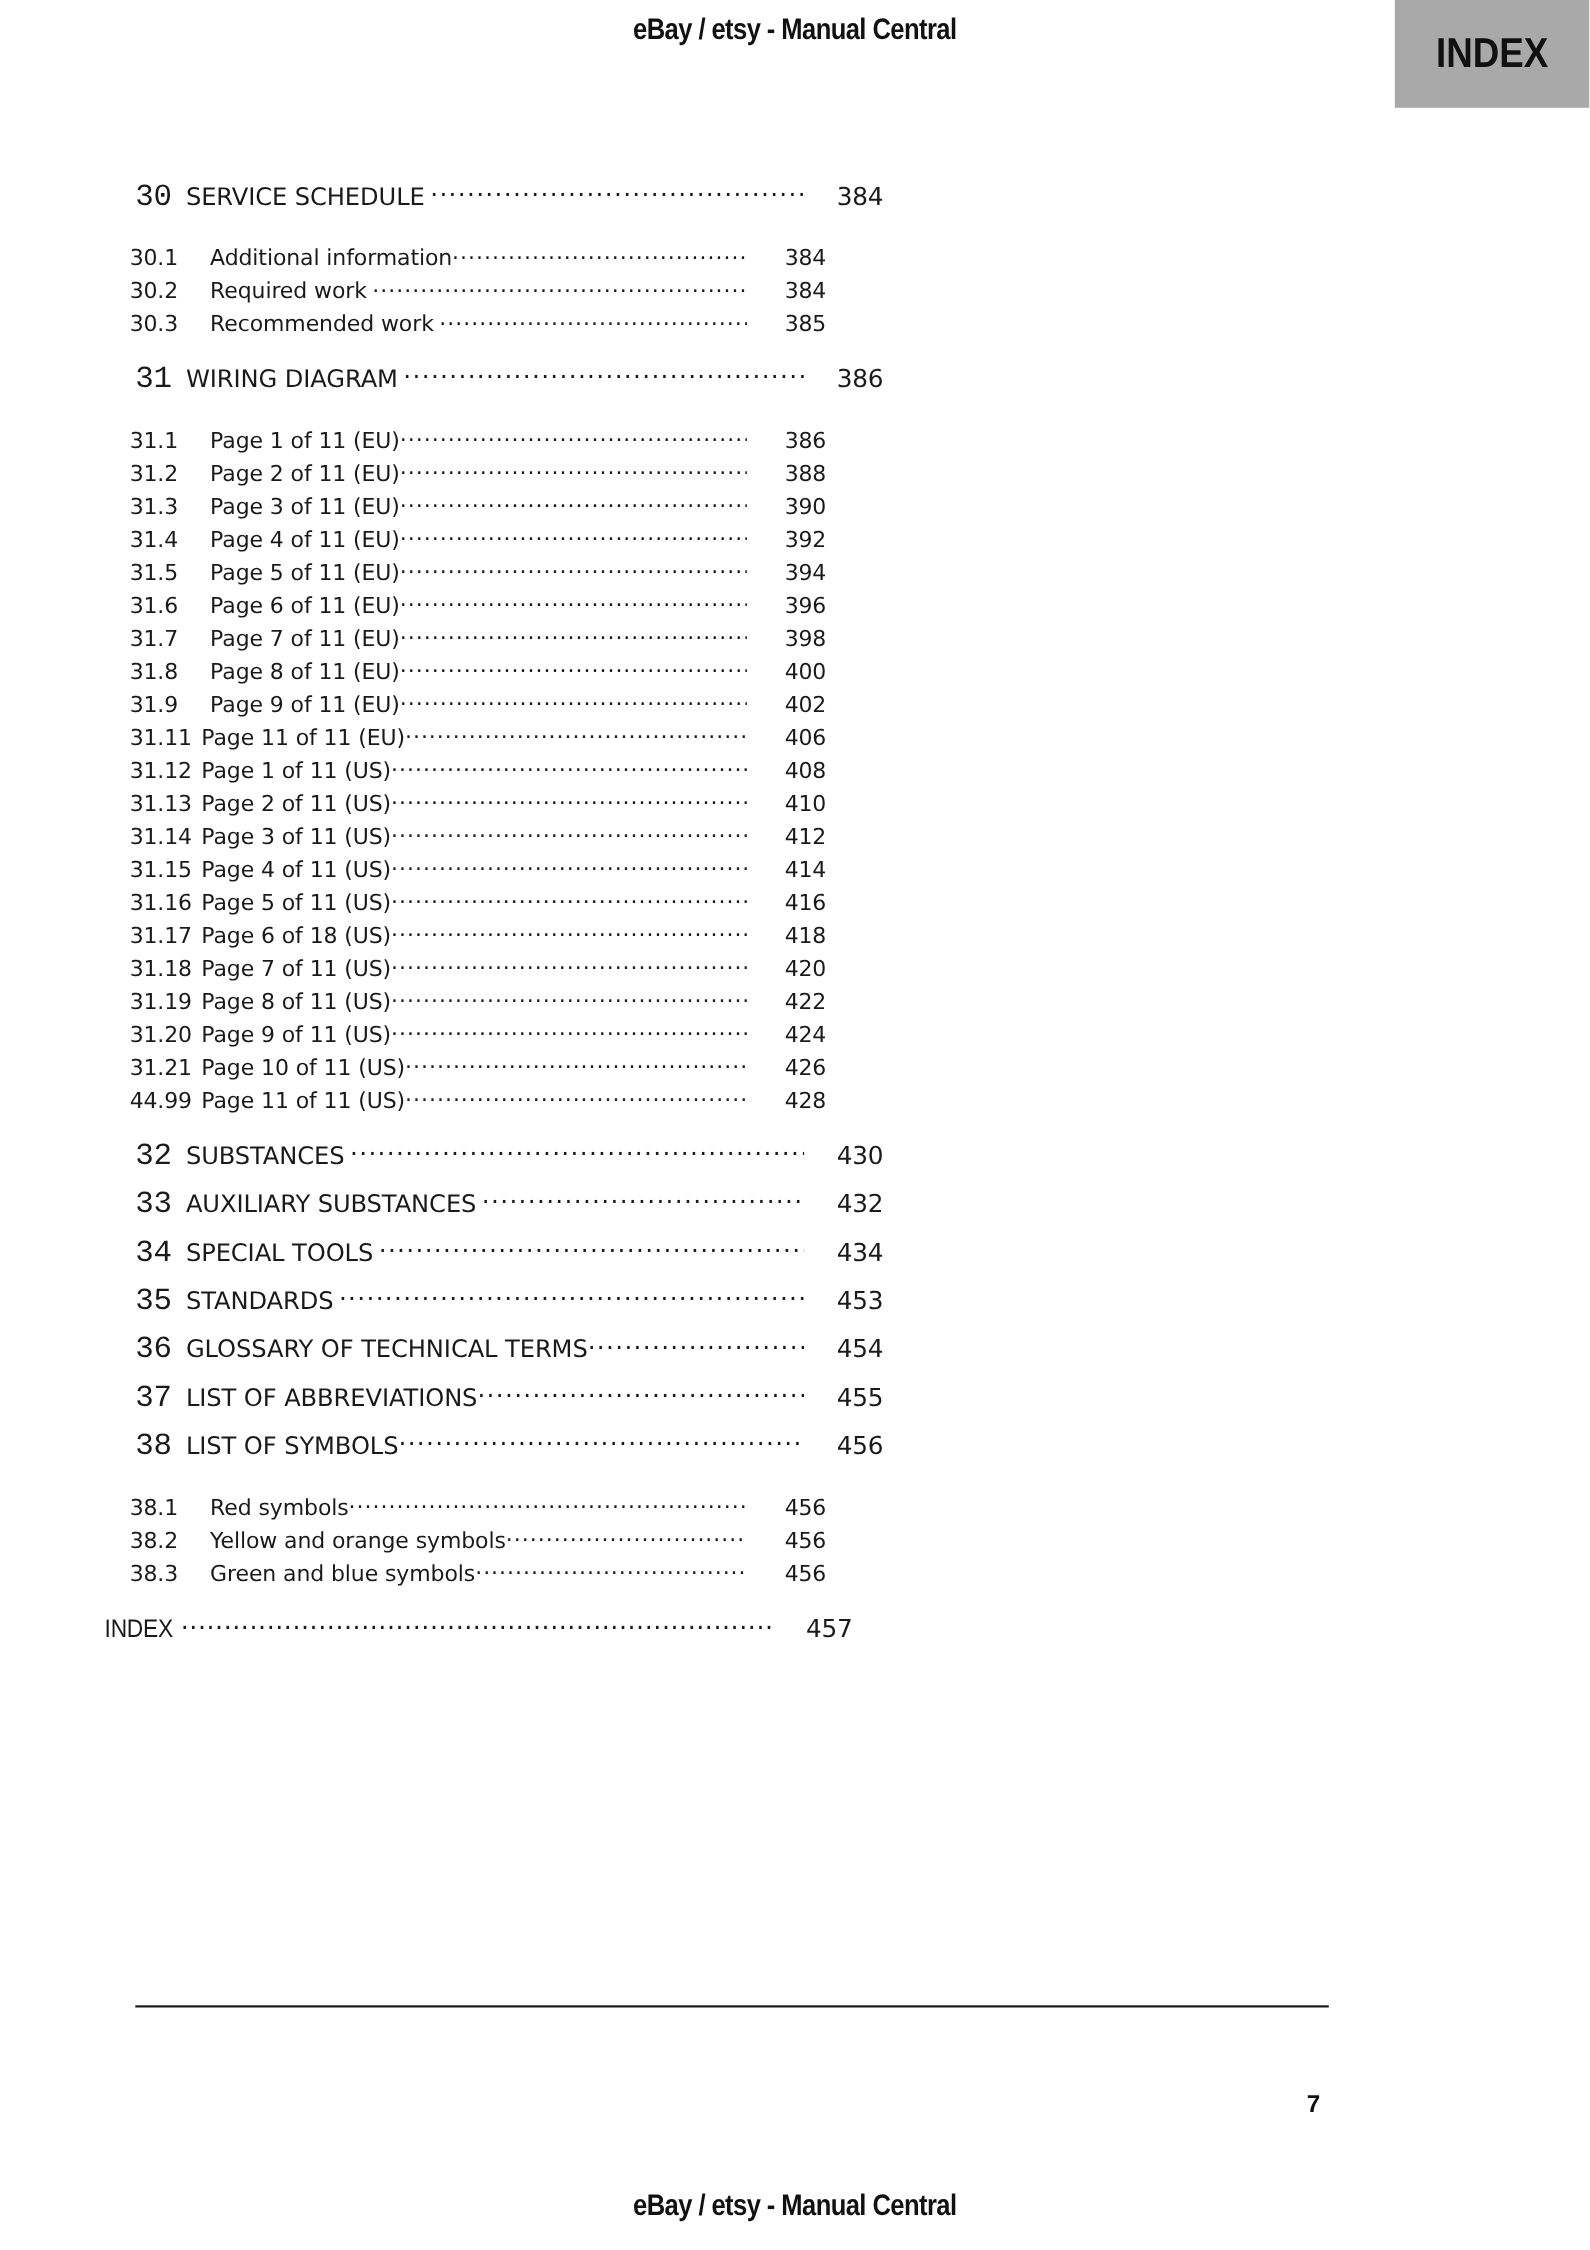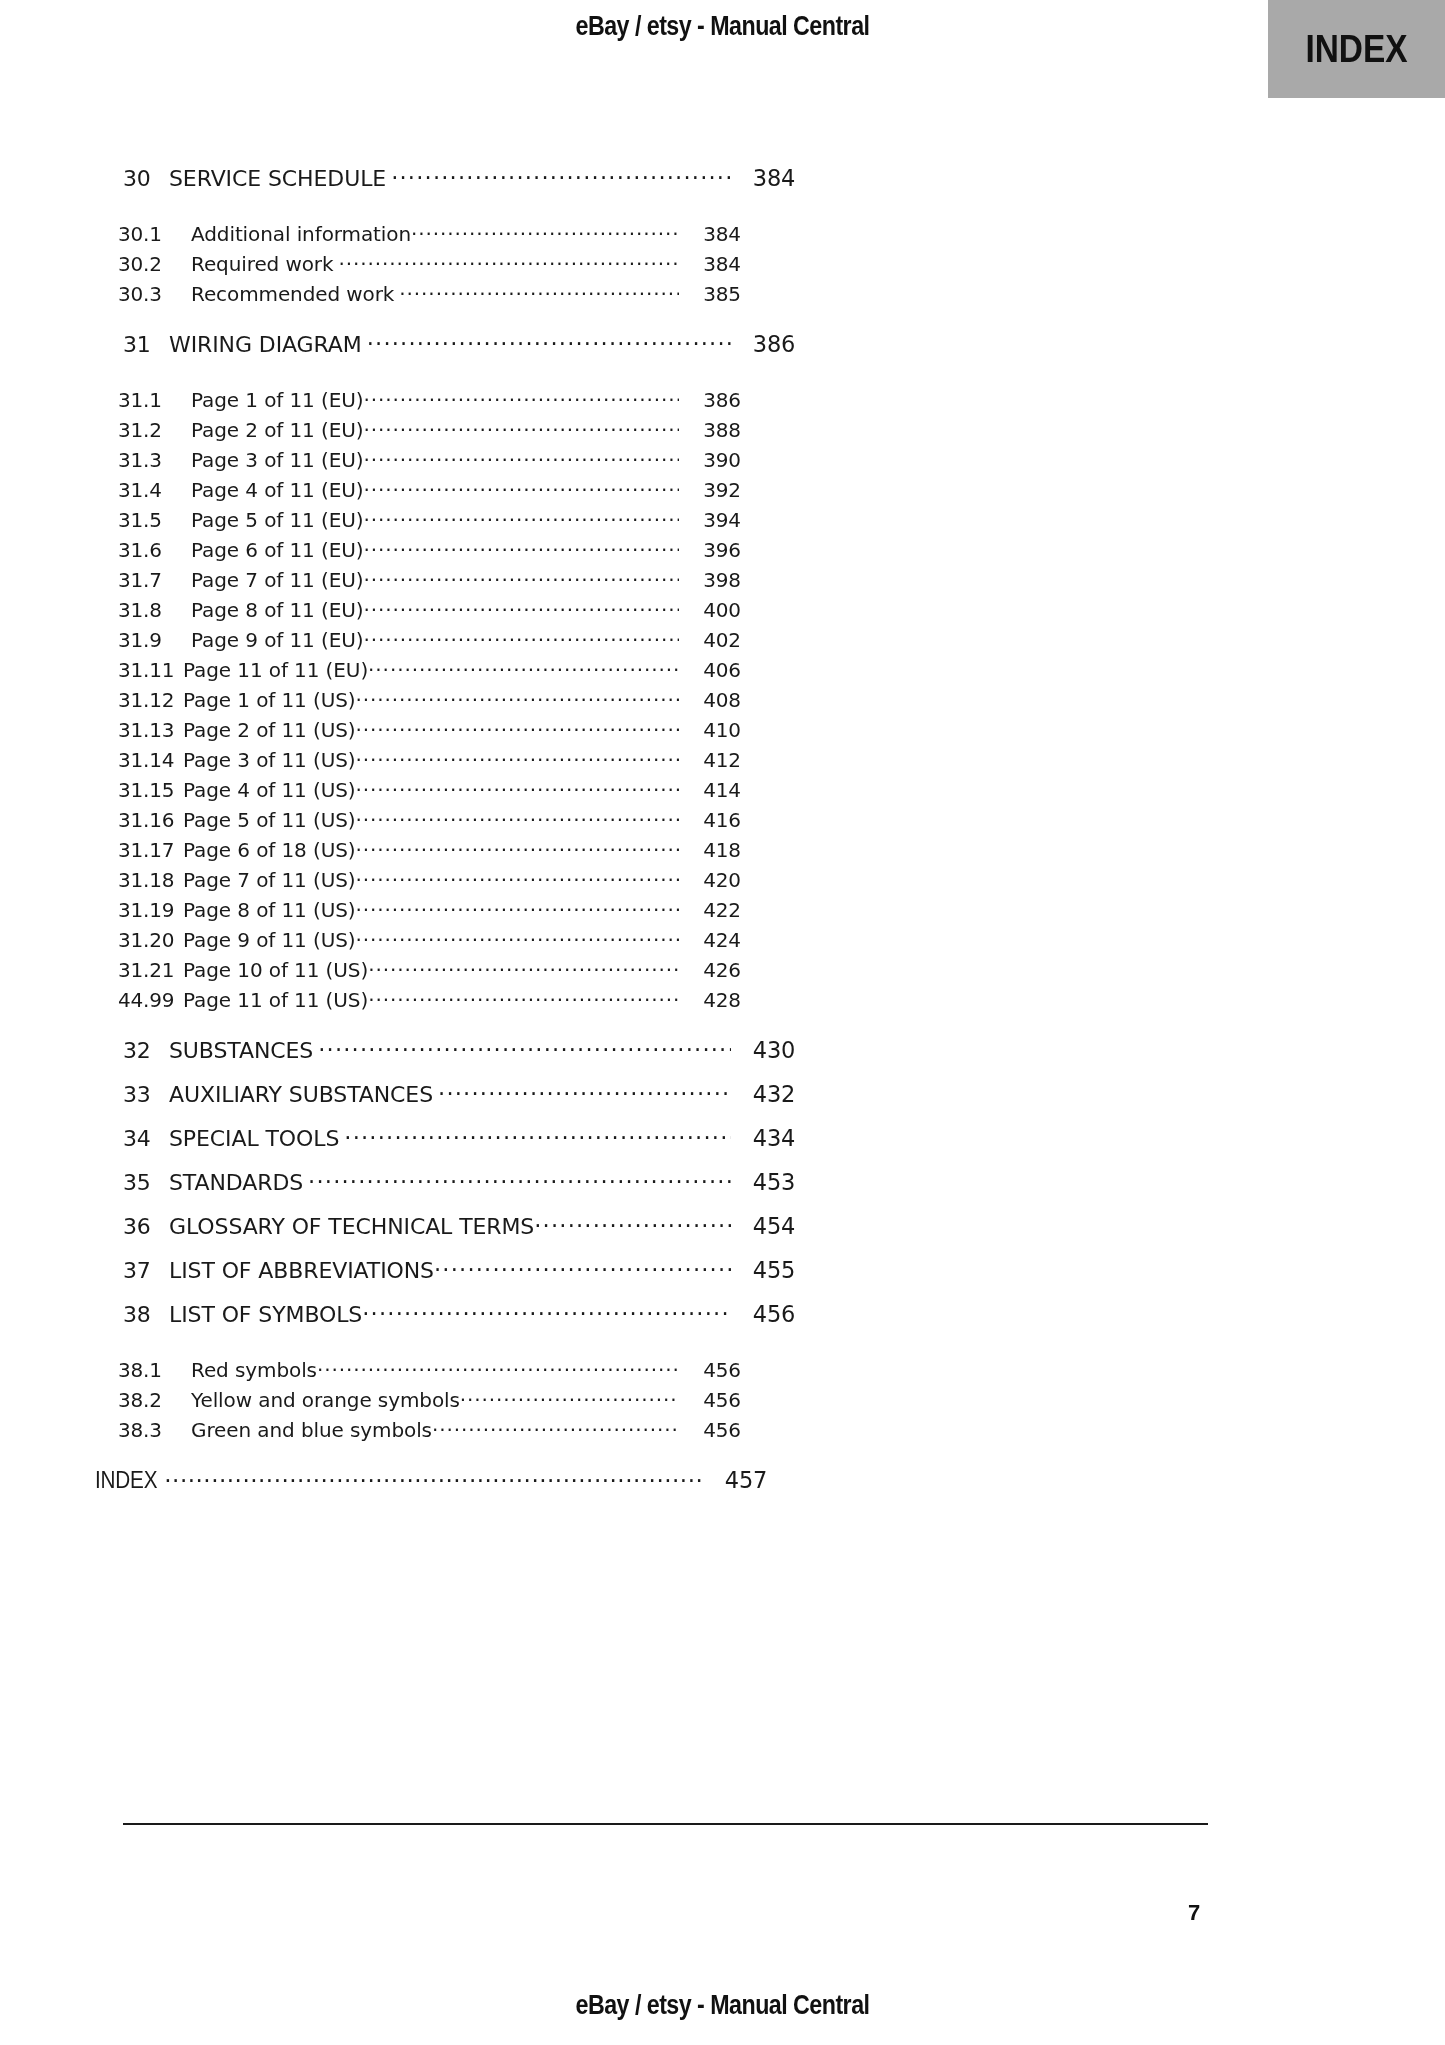--- a/index.html
+++ b/index.html
@@ -79,22 +79,23 @@
   }
 
   
   .lvl1 {
     height: 44px;
     font-size: 22.5px;
   }
   .lvl1 .num {
     width: 46px;
     flex: 0 0 46px;
-    font-size: 22px;
+    font-size: 28px;
     letter-spacing: -0.2px;
+    font-family: Liberation Mono, monospace;
   }
   .lvl1 .title {
     font-size: 22px;
     letter-spacing: -0.1px;
   }
 
   
   .lvl2 {
     height: 30px;
     font-size: 20px;
@@ -138,21 +139,21 @@
   }
   .lvl1 .leader::before { letter-spacing: 1.2px; }
   .lvl2 .leader::before { letter-spacing: 0.9px; }
 
   .gap-before-leader { width: 5px; flex: 0 0 5px; }
   .nogap { width: 0px; flex: 0 0 0px; }
 
   .pg {
     flex: 0 0 58px;
     width: 58px;
-    text-align: center;
+    text-align: right;
     padding-left: 14px;
     font-size: inherit;
     letter-spacing: -0.2px;
   }
 
   .block-gap { height: 14px; }
   .group-gap { height: 18px; }
 
   
   #index-row {

